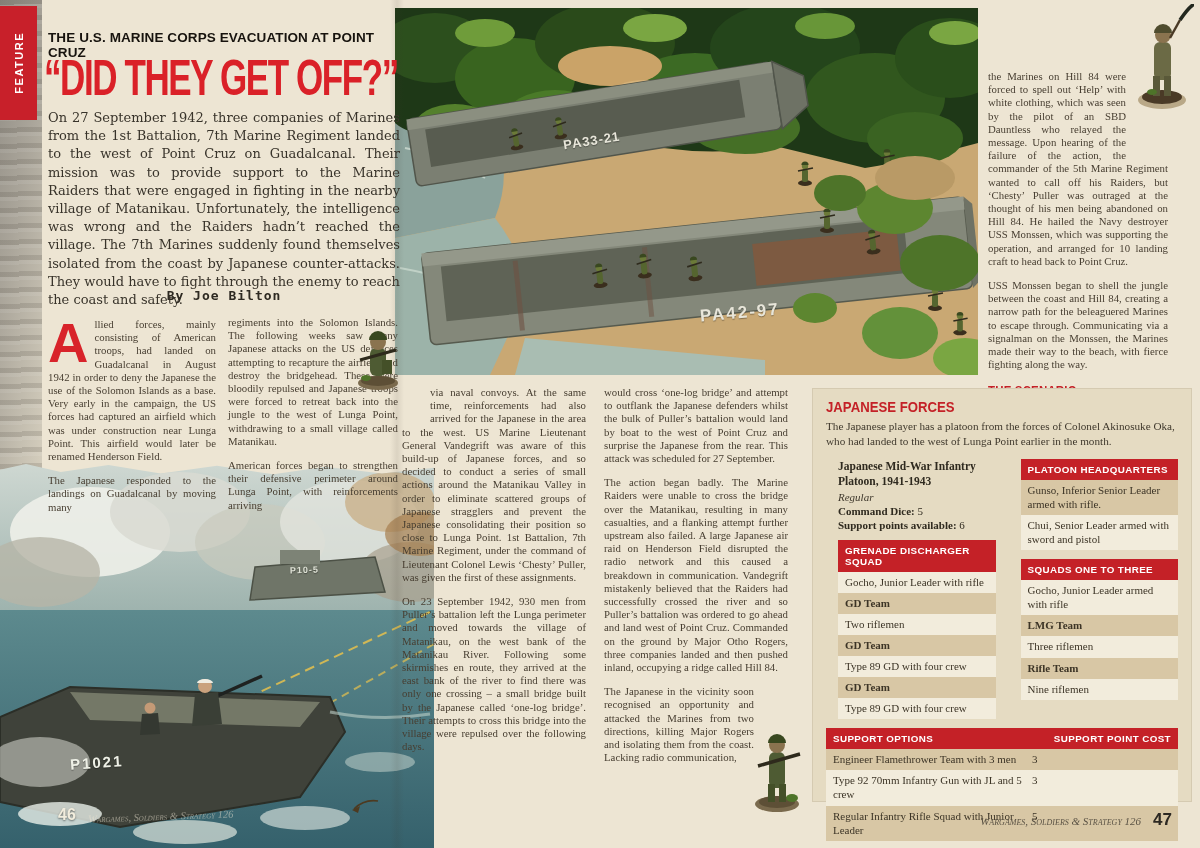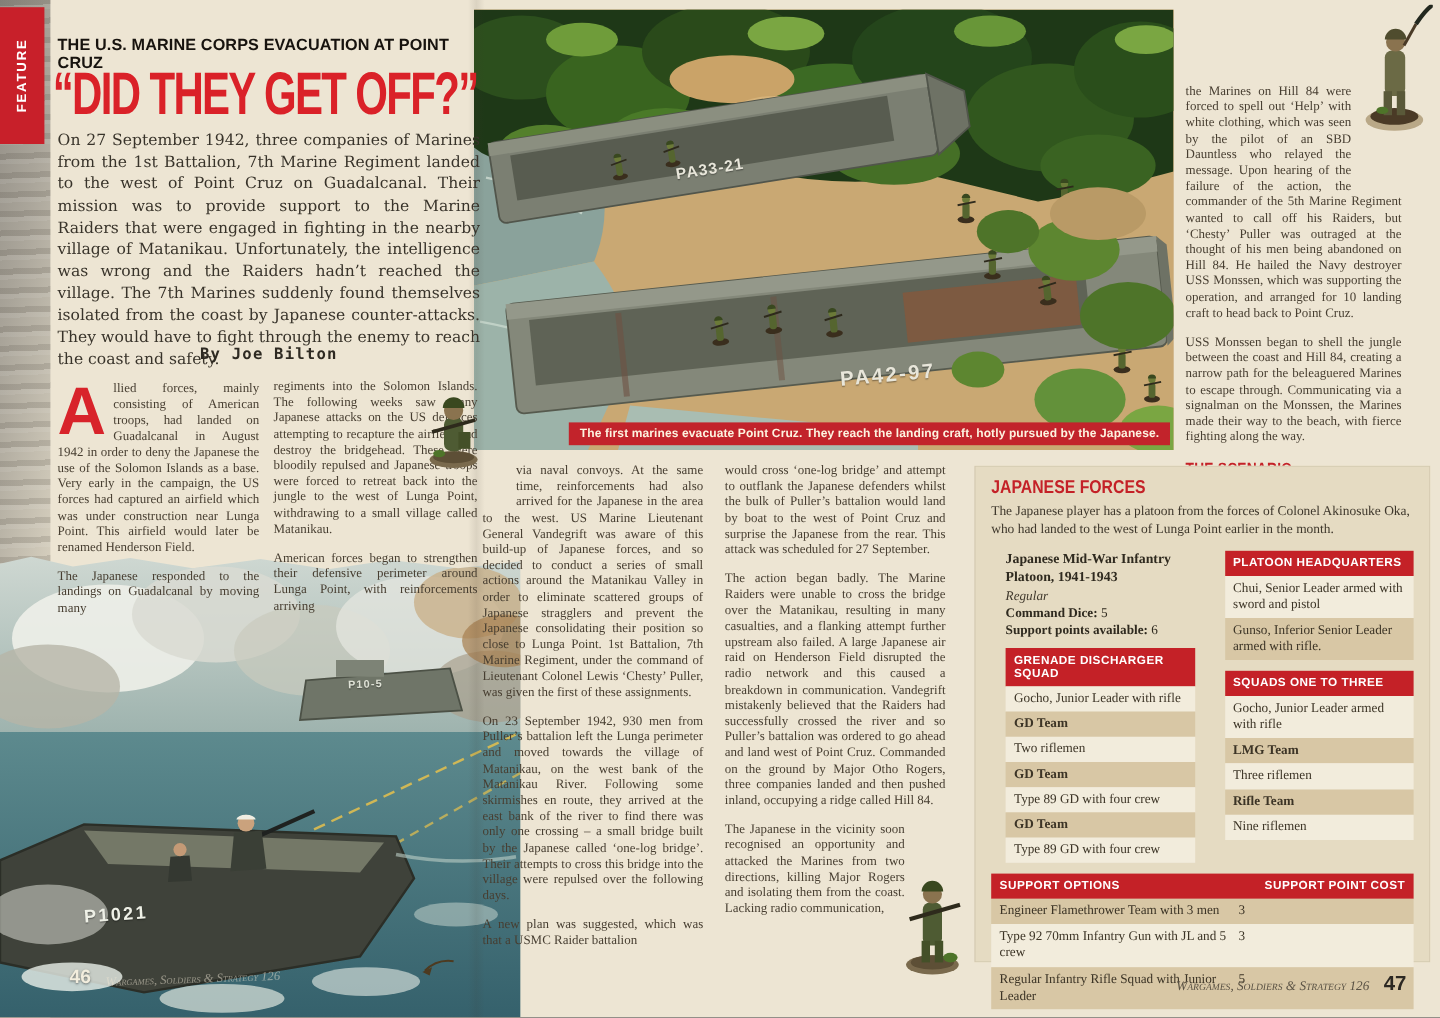--- a/index.html
+++ b/index.html
@@ -210,27 +210,25 @@
       <ellipse cx="500" cy="200" rx="38" ry="26" fill="#5d8630"></ellipse>
       <ellipse cx="545" cy="255" rx="40" ry="28" fill="#4e7429"></ellipse>
       <ellipse cx="505" cy="325" rx="38" ry="26" fill="#63913a"></ellipse>
       <ellipse cx="445" cy="185" rx="26" ry="18" fill="#4e7429"></ellipse>
       <ellipse cx="570" cy="350" rx="32" ry="20" fill="#7aa642"></ellipse>
       <ellipse cx="420" cy="300" rx="22" ry="15" fill="#5d8630"></ellipse>
       <ellipse cx="520" cy="170" rx="40" ry="22" fill="#b99a66"></ellipse>
     </svg>
     <div class="boat-label lbl-pa33" data-name="boat-number-pa33-21">PA33-21</div>
     <div class="boat-label lbl-pa42" data-name="boat-number-pa42-97">PA42-97</div>
-    <div class="photo-caption" data-name="photo-caption">The first marines evacuate Point Cruz. They reach the landing craft, hotly pursued by the Japanese.</div>
   </div>
 
   <div class="bodycol col3" data-name="article-column-3">
     <p class="has-fig" data-name="paragraph"><span class="spacer-l" data-name="text-wrap-spacer"></span><span>via naval convoys. At the same time, reinforcements had also arrived for the Japanese in the area to the west. US Marine Lieutenant General Vandegrift was aware of this build-up of Japanese forces, and so decided to conduct a series of small actions around the Matanikau Valley in order to eliminate scattered groups of Japanese stragglers and prevent the Japanese consolidating their position so close to Lunga Point. 1st Battalion, 7th Marine Regiment, under the command of Lieutenant Colonel Lewis ‘Chesty’ Puller, was given the first of these assignments.</span></p>
     <p data-name="paragraph">On 23 September 1942, 930 men from Puller’s battalion left the Lunga perimeter and moved towards the village of Matanikau, on the west bank of the Matanikau River. Following some skirmishes en route, they arrived at the east bank of the river to find there was only one crossing – a small bridge built by the Japanese called ‘one-log bridge’. Their attempts to cross this bridge into the village were repulsed over the following days.</p>
-    <p data-name="paragraph">A new plan was suggested, which was that a USMC Raider battalion</p>
   </div>
   <div class="bodycol col4" data-name="article-column-4">
     <p data-name="paragraph">would cross ‘one-log bridge’ and attempt to outflank the Japanese defenders whilst the bulk of Puller’s battalion would land by boat to the west of Point Cruz and surprise the Japanese from the rear. This attack was scheduled for 27 September.</p>
     <p data-name="paragraph">The action began badly. The Marine Raiders were unable to cross the bridge over the Matanikau, resulting in many casualties, and a flanking attempt further upstream also failed. A large Japanese air raid on Henderson Field disrupted the radio network and this caused a breakdown in communication. Vandegrift mistakenly believed that the Raiders had successfully crossed the river and so Puller’s battalion was ordered to go ahead and land west of Point Cruz. Commanded on the ground by Major Otho Rogers, three companies landed and then pushed inland, occupying a ridge called Hill 84.</p>
     <p class="has-fig" data-name="paragraph"><span class="spacer-r" data-name="text-wrap-spacer"></span><span>The Japanese in the vicinity soon recognised an opportunity and attacked the Marines from two directions, killing Major Rogers and isolating them from the coast. Lacking radio communication,</span></p>
   </div>
 
   <div class="bodycol col5" data-name="article-column-5">
     <p class="has-fig" data-name="paragraph"><span class="spacer-r5" data-name="text-wrap-spacer"></span><span>the Marines on Hill 84 were forced to spell out ‘Help’ with white clothing, which was seen by the pilot of an SBD Dauntless who relayed the message. Upon hearing of the failure of the action, the commander of the 5th Marine Regiment wanted to call off his Raiders, but ‘Chesty’ Puller was outraged at the thought of his men being abandoned on Hill 84. He hailed the Navy destroyer USS Monssen, which was supporting the operation, and arranged for 10 landing craft to head back to Point Cruz.</span></p>
     <p data-name="paragraph">USS Monssen began to shell the jungle between the coast and Hill 84, creating a narrow path for the beleaguered Marines to escape through. Communicating via a signalman on the Monssen, the Marines made their way to the beach, with fierce fighting along the way.</p>
@@ -337,25 +335,25 @@
               </div>
             </div>
         </div>
       </div>
       <div class="s-col" data-name="sidebar-column-right">
         <div class="stable first" data-name="platoon-hq-table">
           <div class="thead">
               <span data-name="table-header">PLATOON HEADQUARTERS</span>
             </div>
           <div>
-              <div class="trow light" data-name="table-row">
-                <span class="cell-name" data-name="table-cell">Chui, Senior Leader armed with sword and pistol</span>
-              </div>
               <div class="trow tan" data-name="table-row">
                 <span class="cell-name" data-name="table-cell">Gunso, Inferior Senior Leader armed with rifle.</span>
+              </div>
+              <div class="trow light" data-name="table-row">
+                <span class="cell-name" data-name="table-cell">Chui, Senior Leader armed with sword and pistol</span>
               </div>
             </div>
         </div>
         <div class="stable" data-name="squads-table">
           <div class="thead">
               <span data-name="table-header">SQUADS ONE TO THREE</span>
             </div>
           <div>
               <div class="trow light" data-name="table-row">
                 <span class="cell-name" data-name="table-cell">Gocho, Junior Leader armed with rifle</span>

